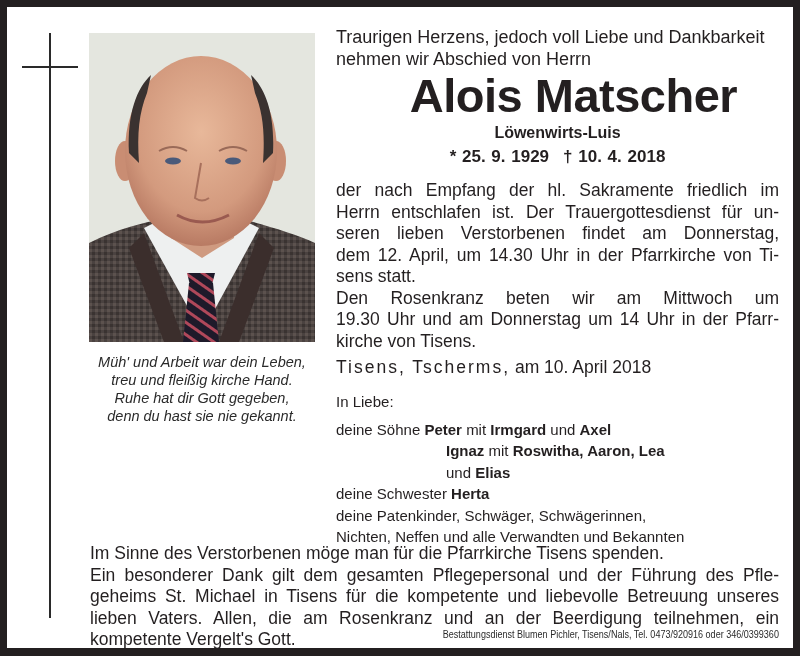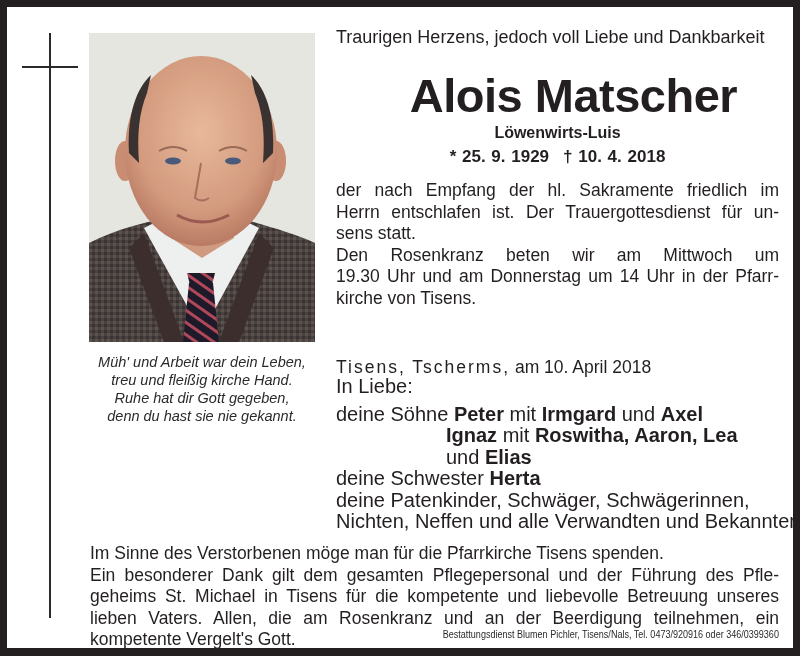--- a/index.html
+++ b/index.html
@@ -28,21 +28,21 @@
            font-weight:bold; font-size:17px; line-height:22px; word-spacing:1px; }
   .dates span + span { margin-left:14px; }
 
   .body-text { top:180px; font-size:17.5px; line-height:21.5px; }
   .body-text .jl { text-align:justify; text-align-last:justify; white-space:nowrap; display:block; }
   .body-text .ll { white-space:nowrap; display:block; }
 
   .place-date { position:absolute; left:336px; top:356px; font-size:17.5px; line-height:22px; white-space:nowrap; }
   .place-date .sp { letter-spacing:2px; }
 
-  .family { position:absolute; left:336px; top:376px; font-size:20px; line-height:21.5px; white-space:nowrap; }
+  .family { position:absolute; left:336px; top:391px; font-size:15px; line-height:21.5px; white-space:nowrap; }
   .family .row { display:block; }
   .family b { font-weight:bold; }
   .family .indent { padding-left:110px; }
   .family .gap { margin-top:6px; }
 
   .footer-text { position:absolute; left:90px; top:543px; width:689px; font-size:17.5px; line-height:21.5px; }
   .footer-text .jl { display:block; text-align:justify; text-align-last:justify; white-space:nowrap; }
   .footer-text .ll { display:block; white-space:nowrap; }
 
   .imprint { position:absolute; right:21px; top:628px; font-size:10.5px; line-height:13px;
@@ -109,31 +109,34 @@
 
 <div class="verse">
   <div>Müh' und Arbeit war dein Leben,</div>
   <div>treu und fleißig kirche Hand.</div>
   <div>Ruhe hat dir Gott gegeben,</div>
   <div>denn du hast sie nie gekannt.</div>
 </div>
 
 <div class="right intro" style="position:absolute;">
   <div>Traurigen Herzens, jedoch voll Liebe und Dankbarkeit</div>
+  <div>nehmen wir Abschied von Herrn</div>
 </div>
 
 <div class="name">Alois Matscher</div>
 <div class="nickname">Löwenwirts-Luis</div>
 <div class="dates">
   <span>* 25. 9. 1929</span><span>† 10. 4. 2018</span>
 </div>
 
 <div class="right body-text" style="position:absolute;">
   <span class="jl">der nach Empfang der hl. Sakramente friedlich im</span>
   <span class="jl">Herrn entschlafen ist. Der Trauergottesdienst für un-</span>
+  <span class="jl">seren lieben Verstorbenen findet am Donnerstag,</span>
+  <span class="jl">dem 12. April, um 14.30 Uhr in der Pfarrkirche von Ti-</span>
   <span class="ll">sens statt.</span>
   <span class="jl">Den Rosenkranz beten wir am Mittwoch um</span>
   <span class="jl">19.30 Uhr und am Donnerstag um 14 Uhr in der Pfarr-</span>
   <span class="ll">kirche von Tisens.</span>
 </div>
 
 <div class="place-date">
   <span class="sp">Tisens, Tscherms,</span>
   <span>am 10. April 2018</span>
 </div>

